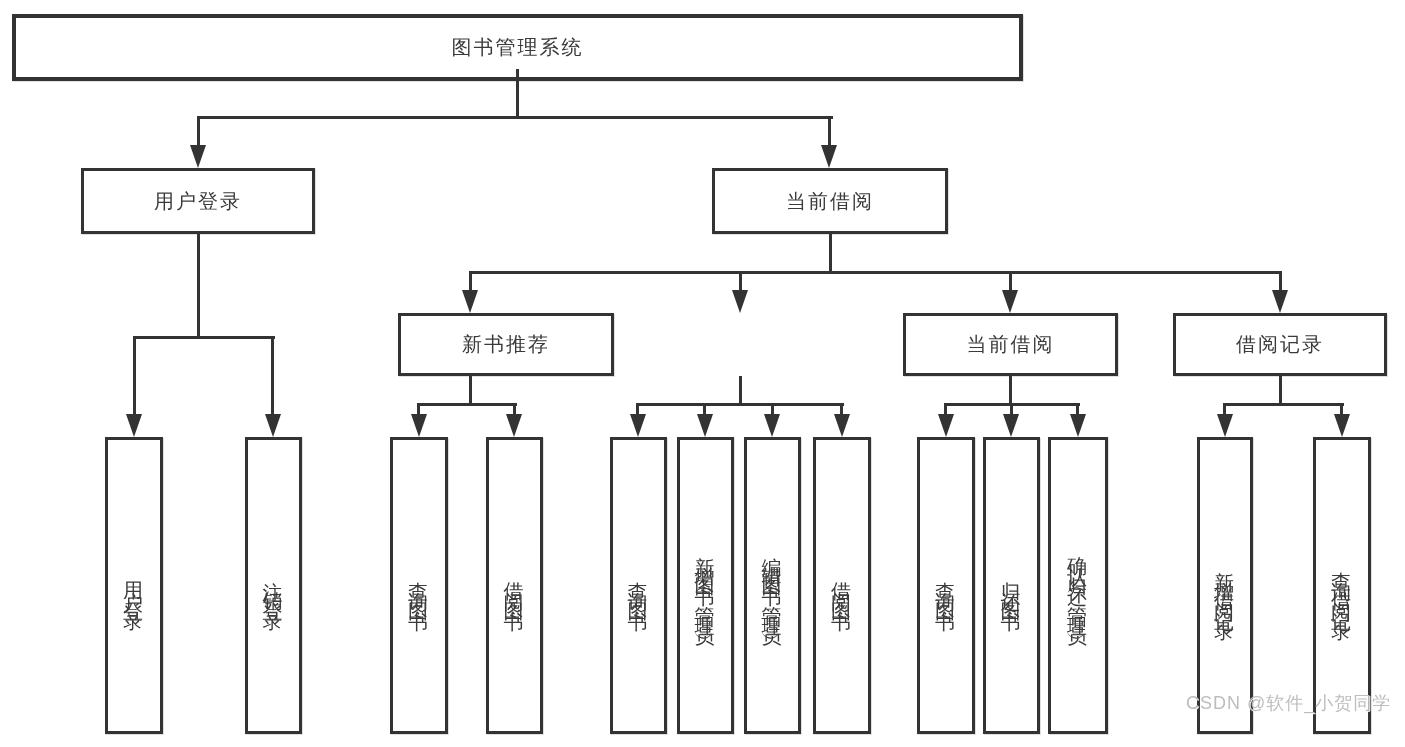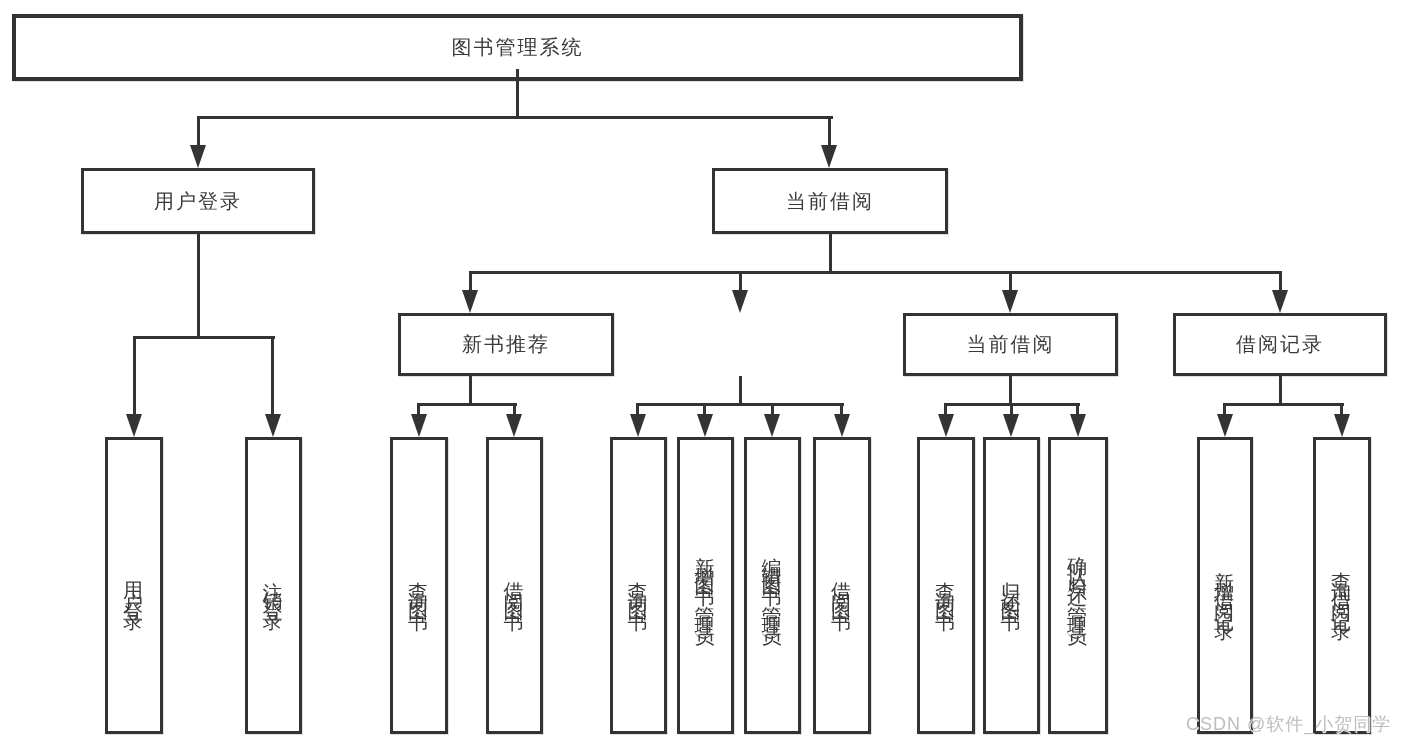--- a/index.html
+++ b/index.html
@@ -57,21 +57,21 @@
   .ar {
     position: absolute;
     width: 0; height: 0;
     border-left: 8px solid transparent;
     border-right: 8px solid transparent;
     border-top: 23px solid var(--line);
   }
   .watermark {
     position: absolute;
     left: 1186px;
-    top: 712px;
+    top: 691px;
     font-size: 18px;
     color: var(--watermark);
     text-shadow: 1px 1px 0 rgba(255,255,255,0.9);
     letter-spacing: 1px;
     z-index: 10;
     white-space: nowrap;
   }
 </style>
 </head>
 <body>

